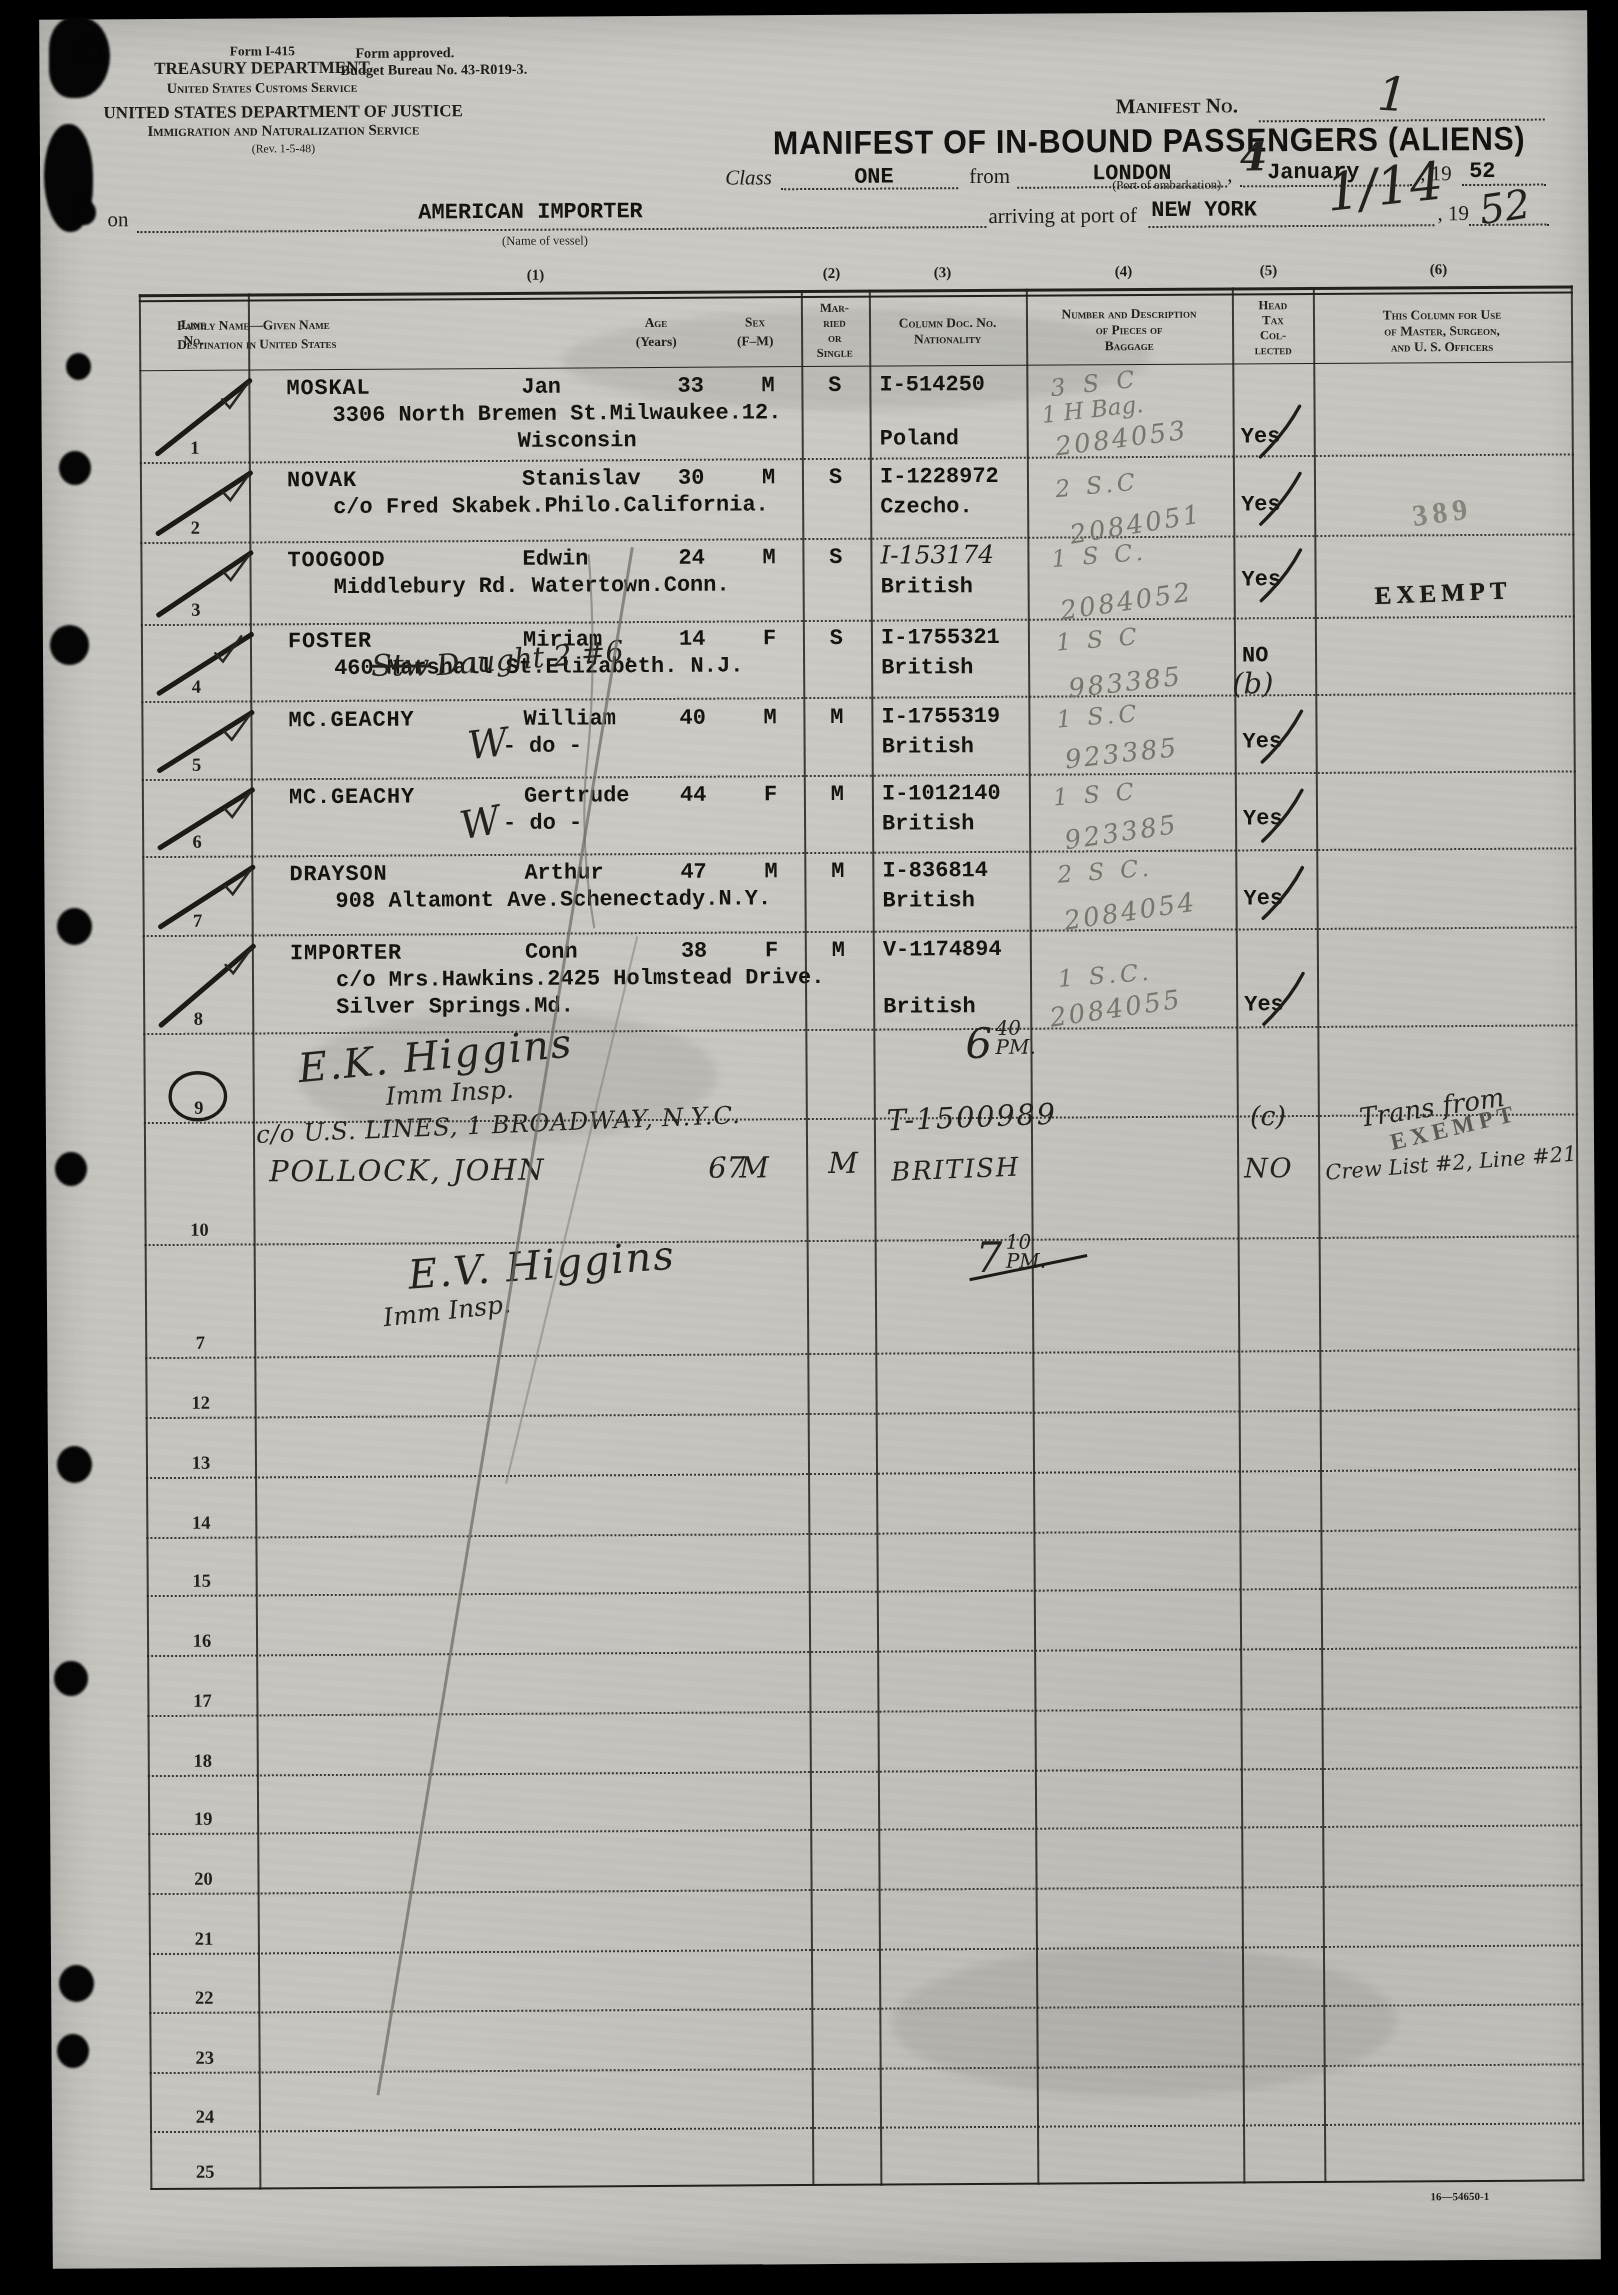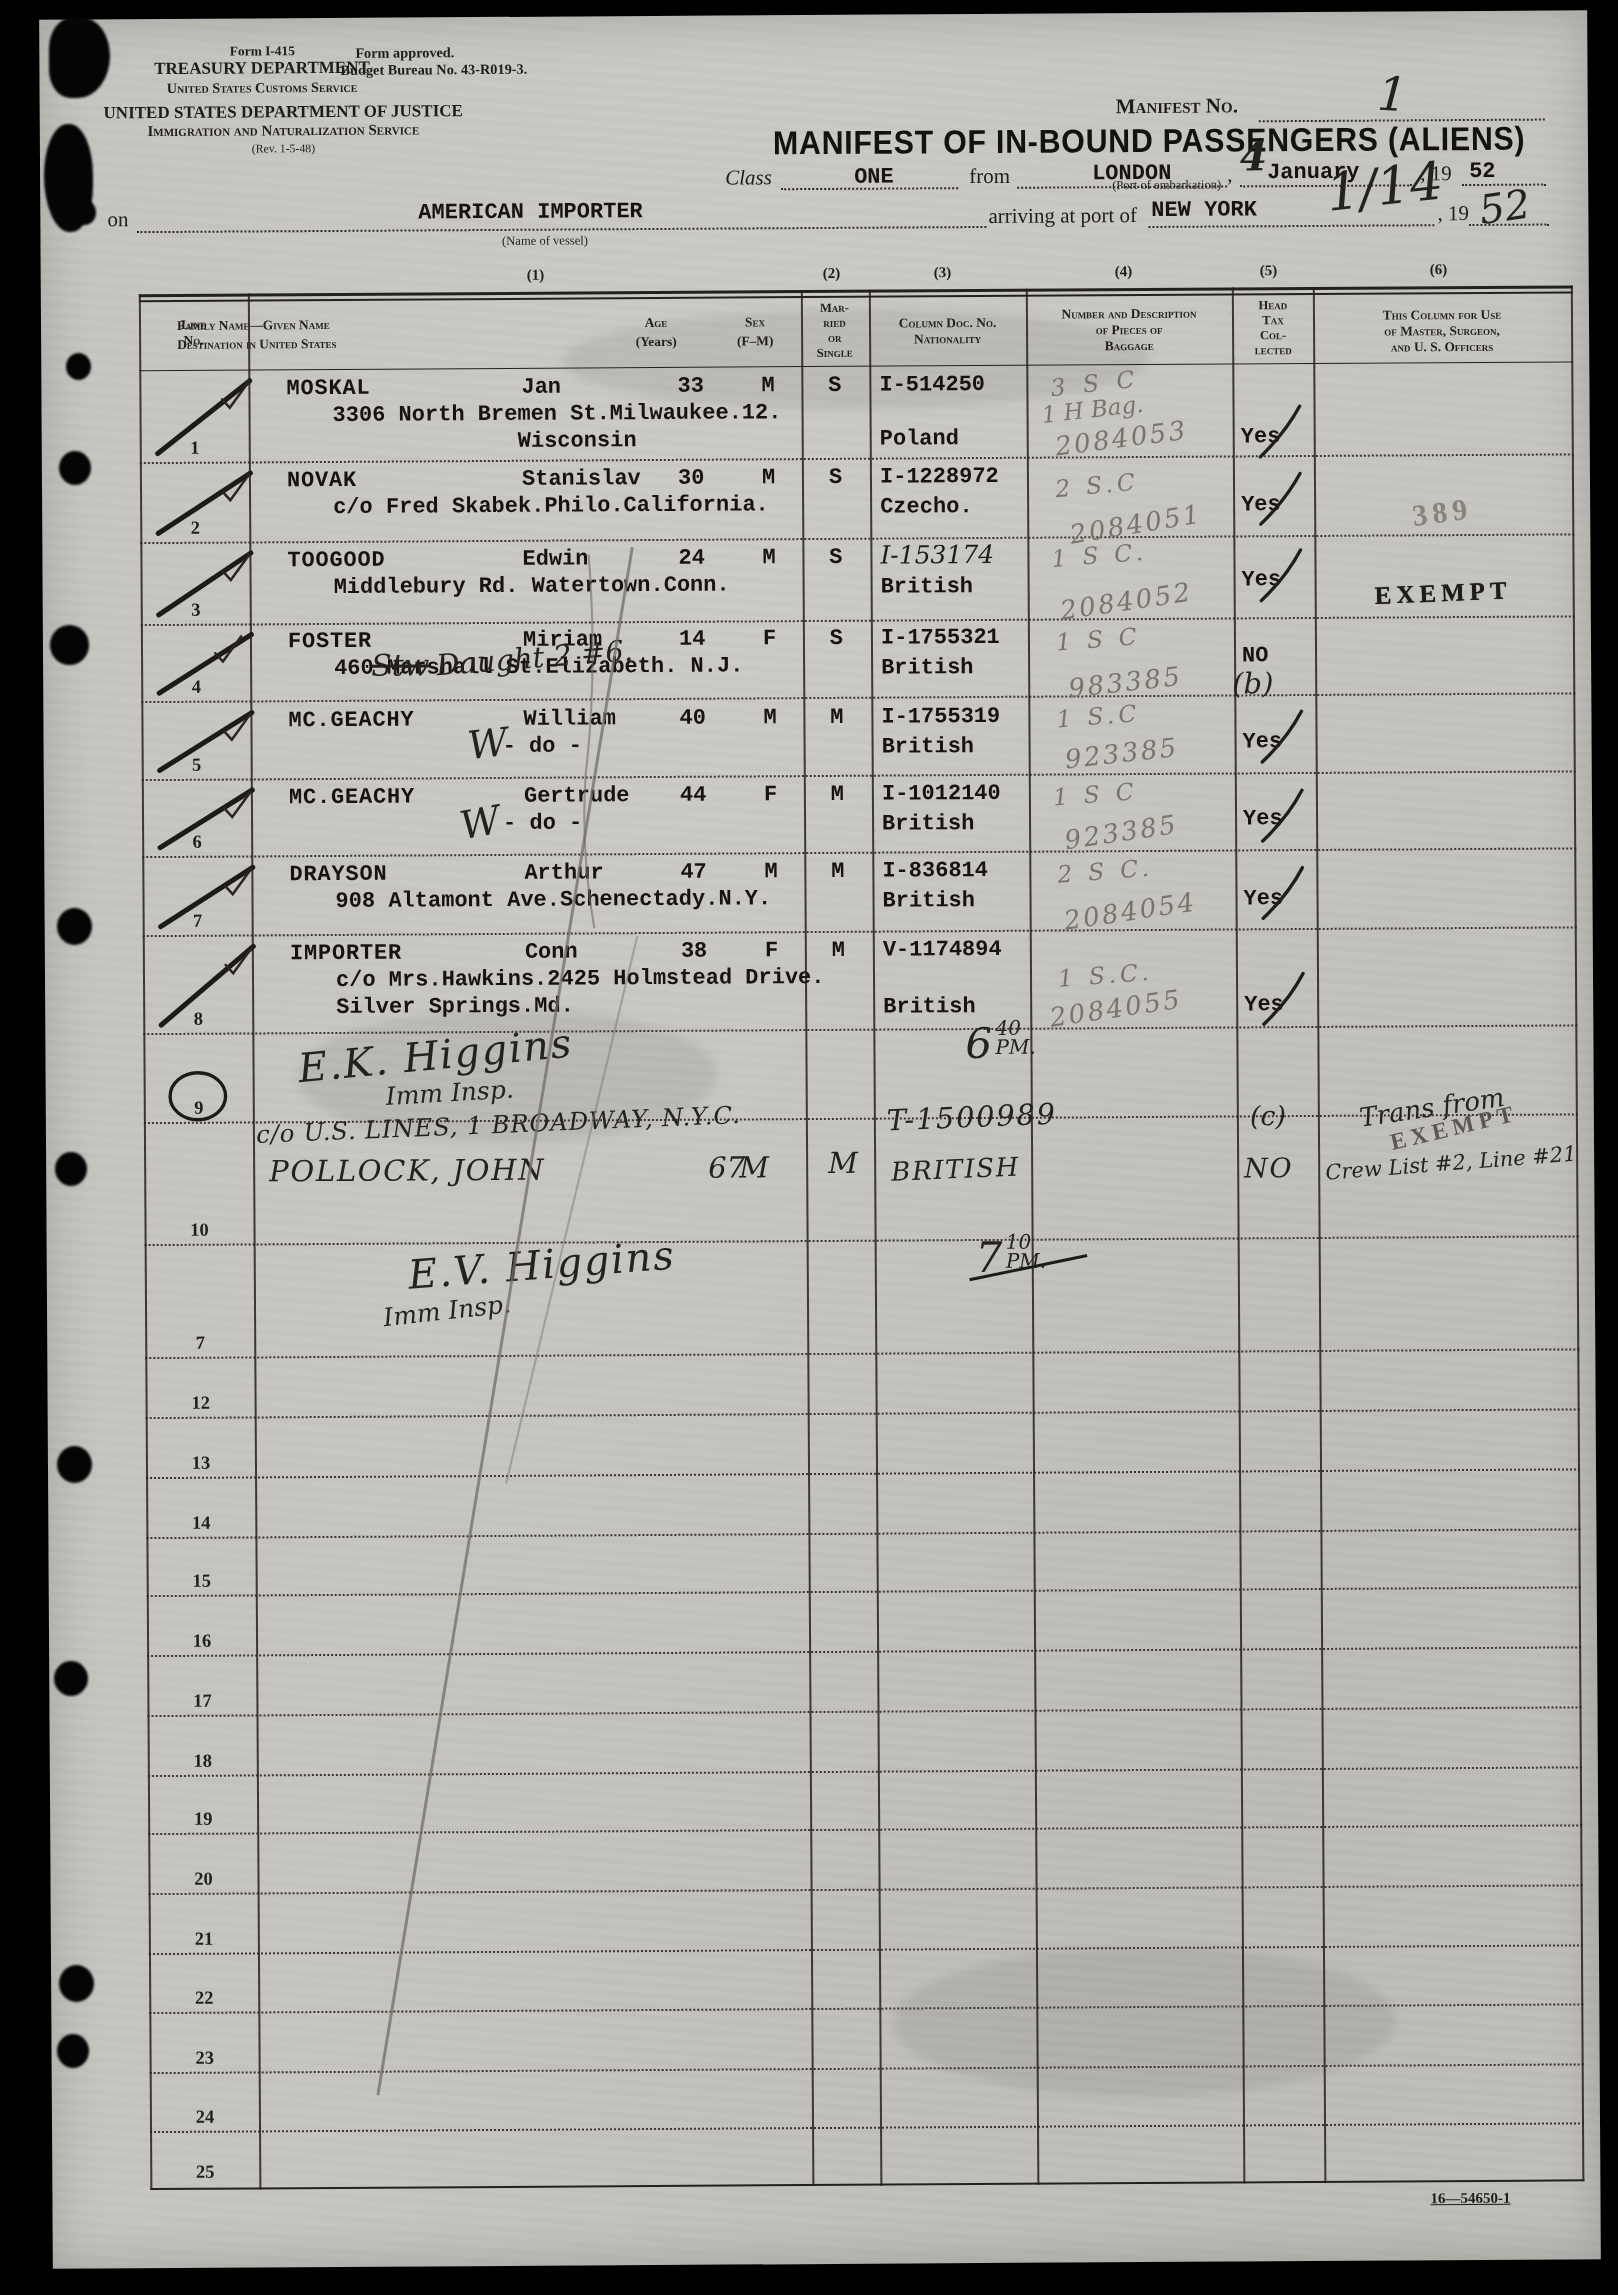--- a/index.html
+++ b/index.html
@@ -436,21 +436,21 @@
       <path d="M702 632 L388 2472" stroke="#6f6d64" stroke-width="3.5" opacity="0.75" fill="none"></path>
       <path d="M705 1095 L545 1745" stroke="#7a7870" stroke-width="2.5" opacity="0.5" fill="none"></path>
 
       <path d="M650 640 Q660 780 645 900 Q638 990 654 1085" stroke="#6f6d64" stroke-width="2.5" opacity="0.6" fill="none"></path>
 
       <ellipse cx="181" cy="1282" rx="33" ry="28" stroke="#1d1b17" stroke-width="4" fill="none"></ellipse>
 
       <path d="M1098 1506 L1238 1478" stroke="#1d1b17" stroke-width="3.5" fill="none"></path>
     </svg>
 
-    <div class="printed b" style="left:1378px;top:2179px;font-size:15px;text-decoration:underline;">16—54650-1</div>
+    <div class="printed b" style="left:1378px;top:2179px;font-size:11px;">16—54650-1</div>
   </div>
 
   <div class="hole" style="left:49px;top:17px;width:61px;height:81px;border-radius:45% 55% 60% 40%;"></div>
   <div class="hole" style="left:81px;top:40px;width:18.5px;height:22px;"></div>
   <div class="hole" style="left:44px;top:124px;width:49px;height:108px;border-radius:50% 50% 45% 55%;"></div>
   <div class="hole" style="left:74px;top:200px;width:22px;height:25px;"></div>
   <div class="hole" style="left:66px;top:353px;width:25px;height:27px;"></div>
   <div class="hole" style="left:59px;top:451px;width:32px;height:34px;"></div>
   <div class="hole" style="left:50px;top:625px;width:39px;height:40px;"></div>
   <div class="hole" style="left:57px;top:908px;width:35px;height:37px;"></div>

